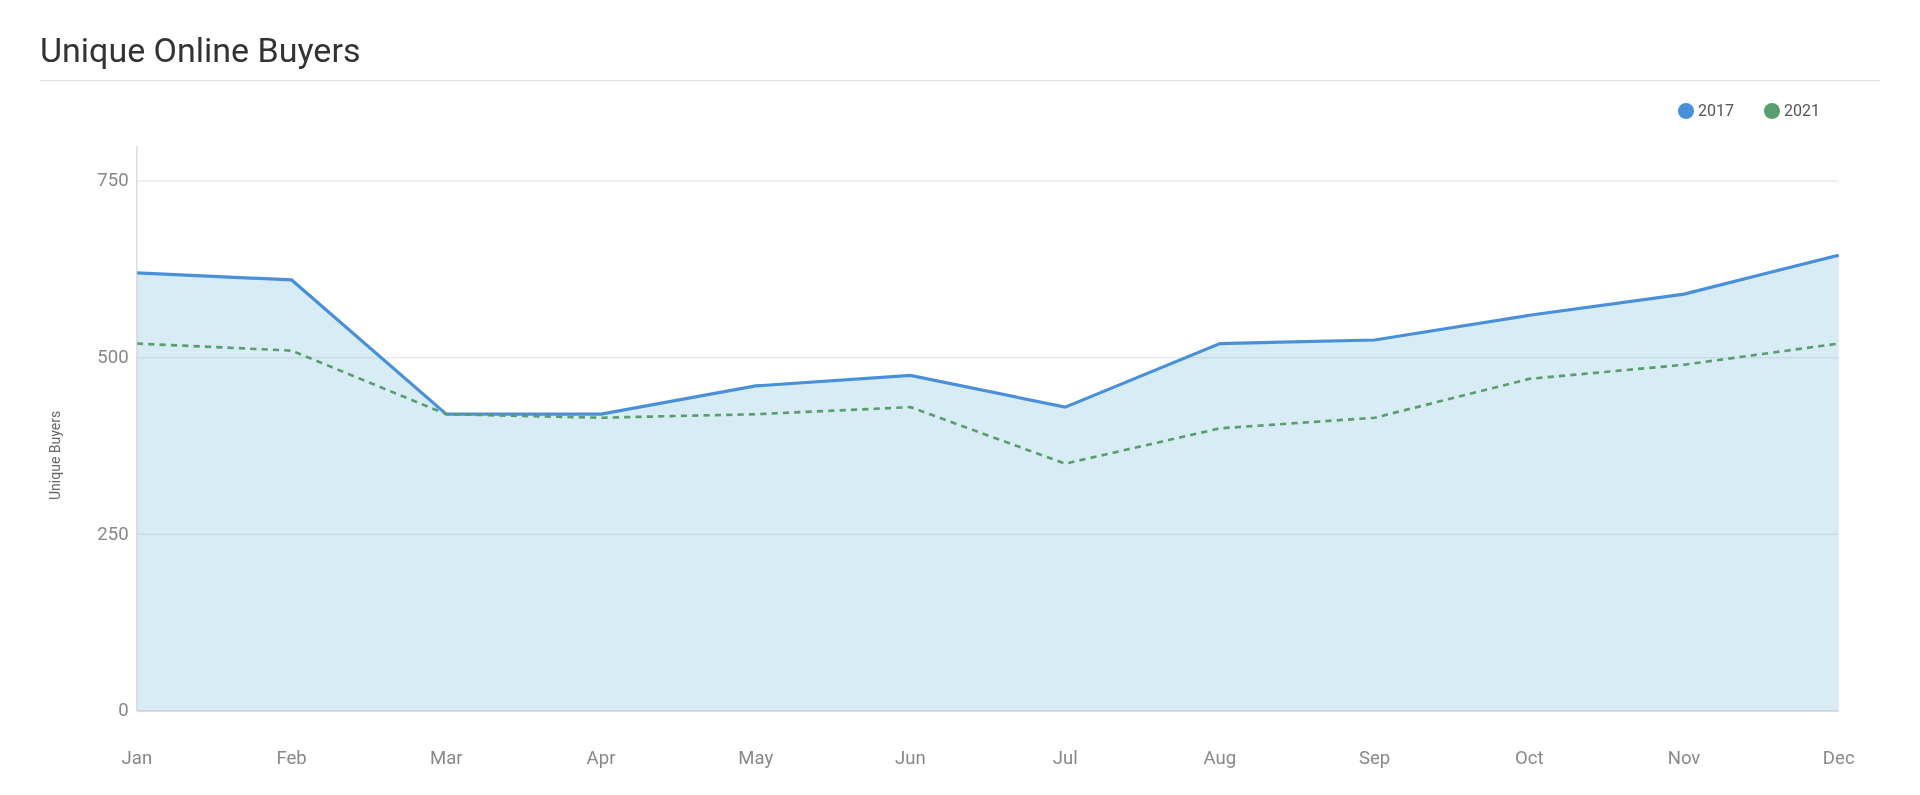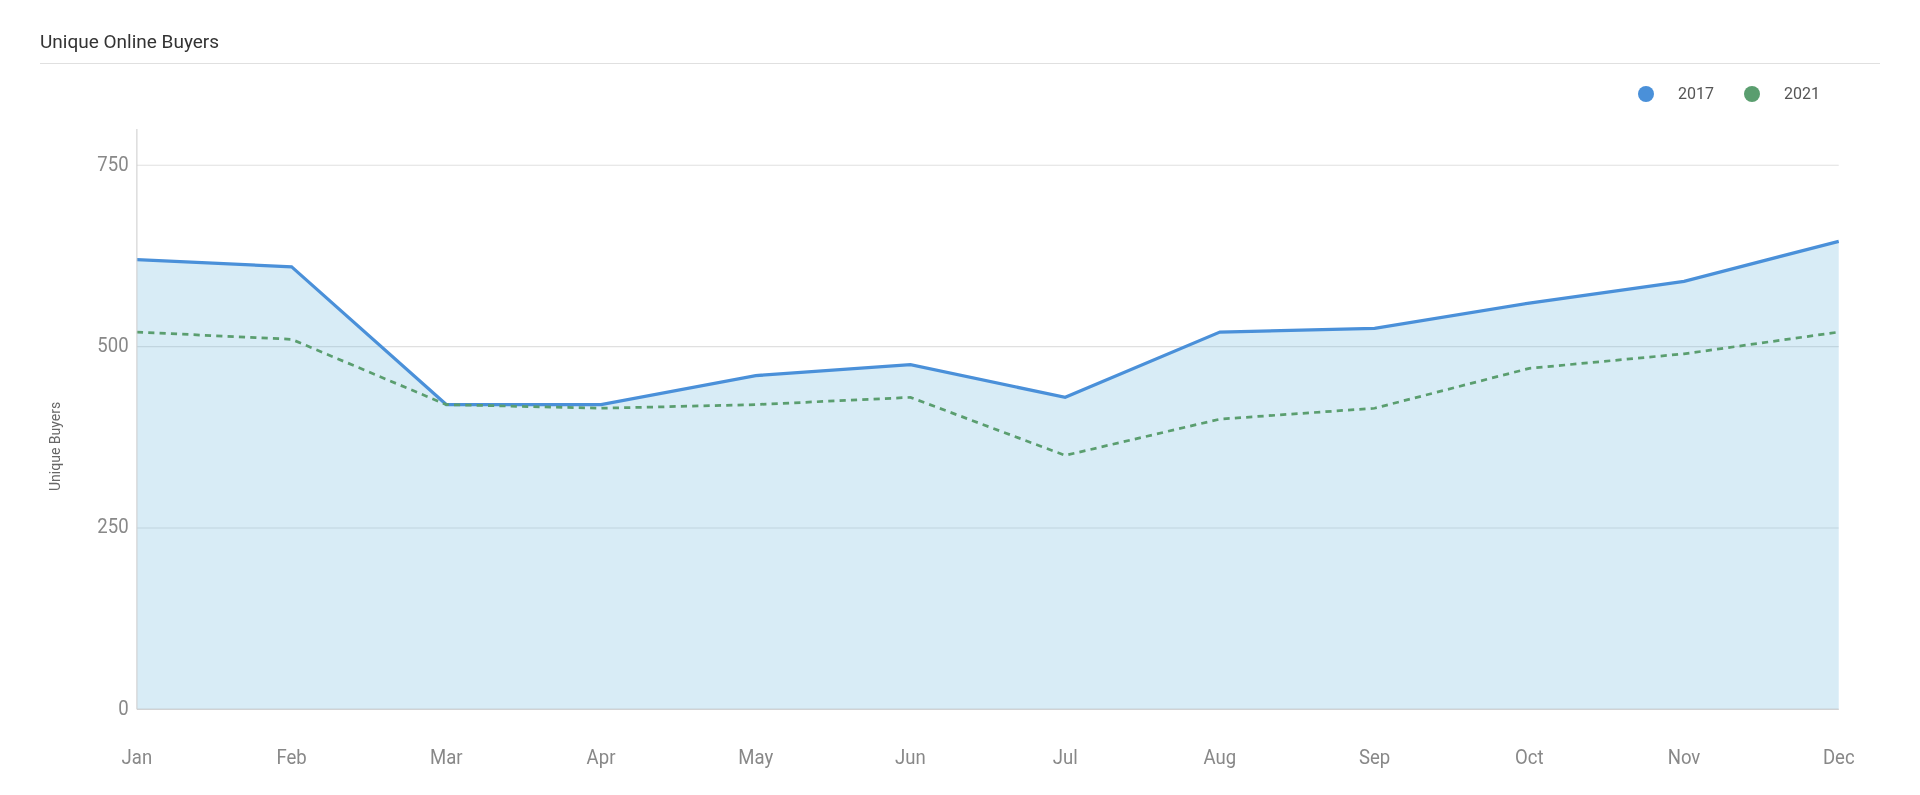--- a/index.html
+++ b/index.html
@@ -11,42 +11,42 @@
       overflow: hidden;
     }
     .chart-container {
       padding: 30px 40px 20px 40px;
       width: 100%;
       height: 100%;
       display: flex;
       flex-direction: column;
     }
     .chart-title {
-      font-size: 19px;
+      font-size: 34px;
       font-weight: 400;
       color: #333;
       margin-bottom: 10px;
     }
     .title-divider {
       border: none;
       border-top: 1px solid #e0e0e0;
       margin-bottom: 20px;
     }
     .legend {
       display: flex;
       justify-content: flex-end;
       align-items: center;
       gap: 30px;
       margin-bottom: 15px;
       padding-right: 60px;
     }
     .legend-item {
       display: flex;
       align-items: center;
-      gap: 24px;
+      gap: 4px;
       font-size: 16px;
       color: #555;
     }
     .legend-dot {
       width: 16px;
       height: 16px;
       border-radius: 50%;
     }
     .legend-dot-blue { background: #4a90d9; }
     .legend-dot-green { background: #5a9e6f; }

